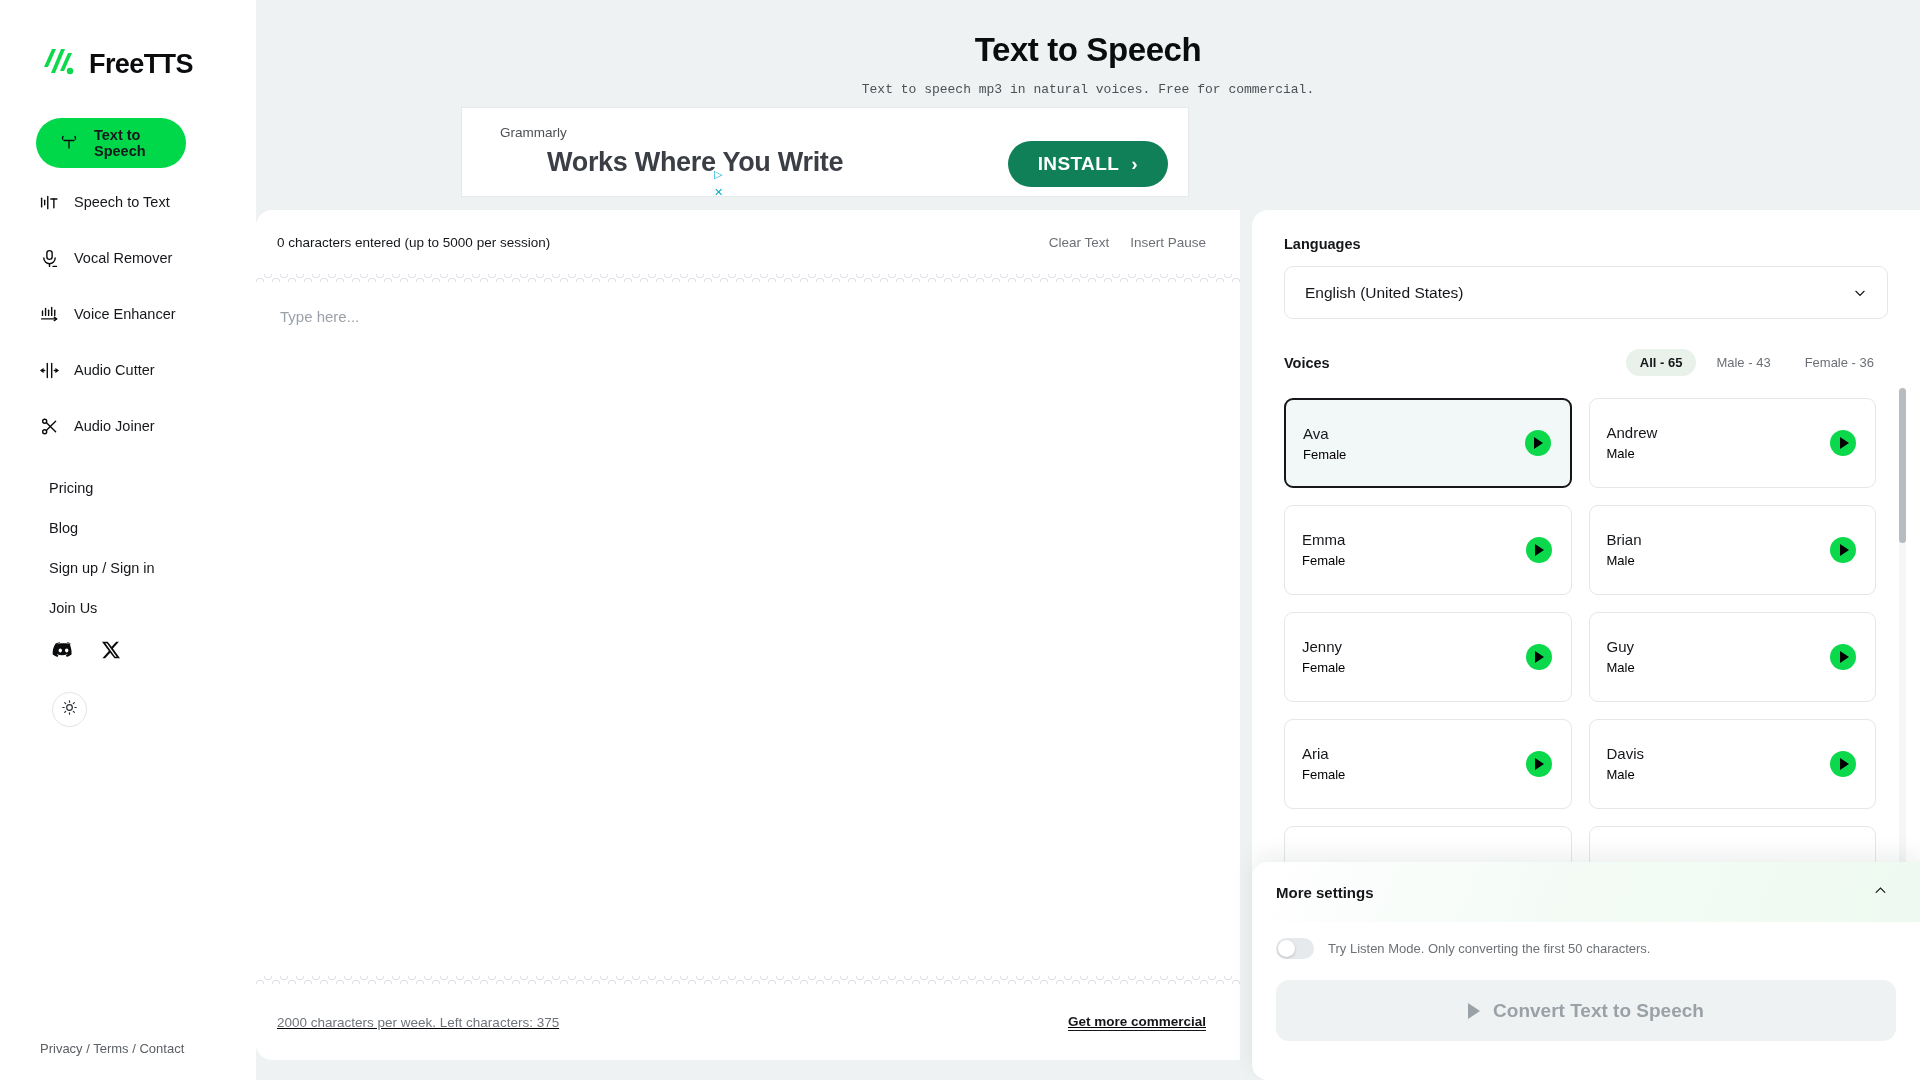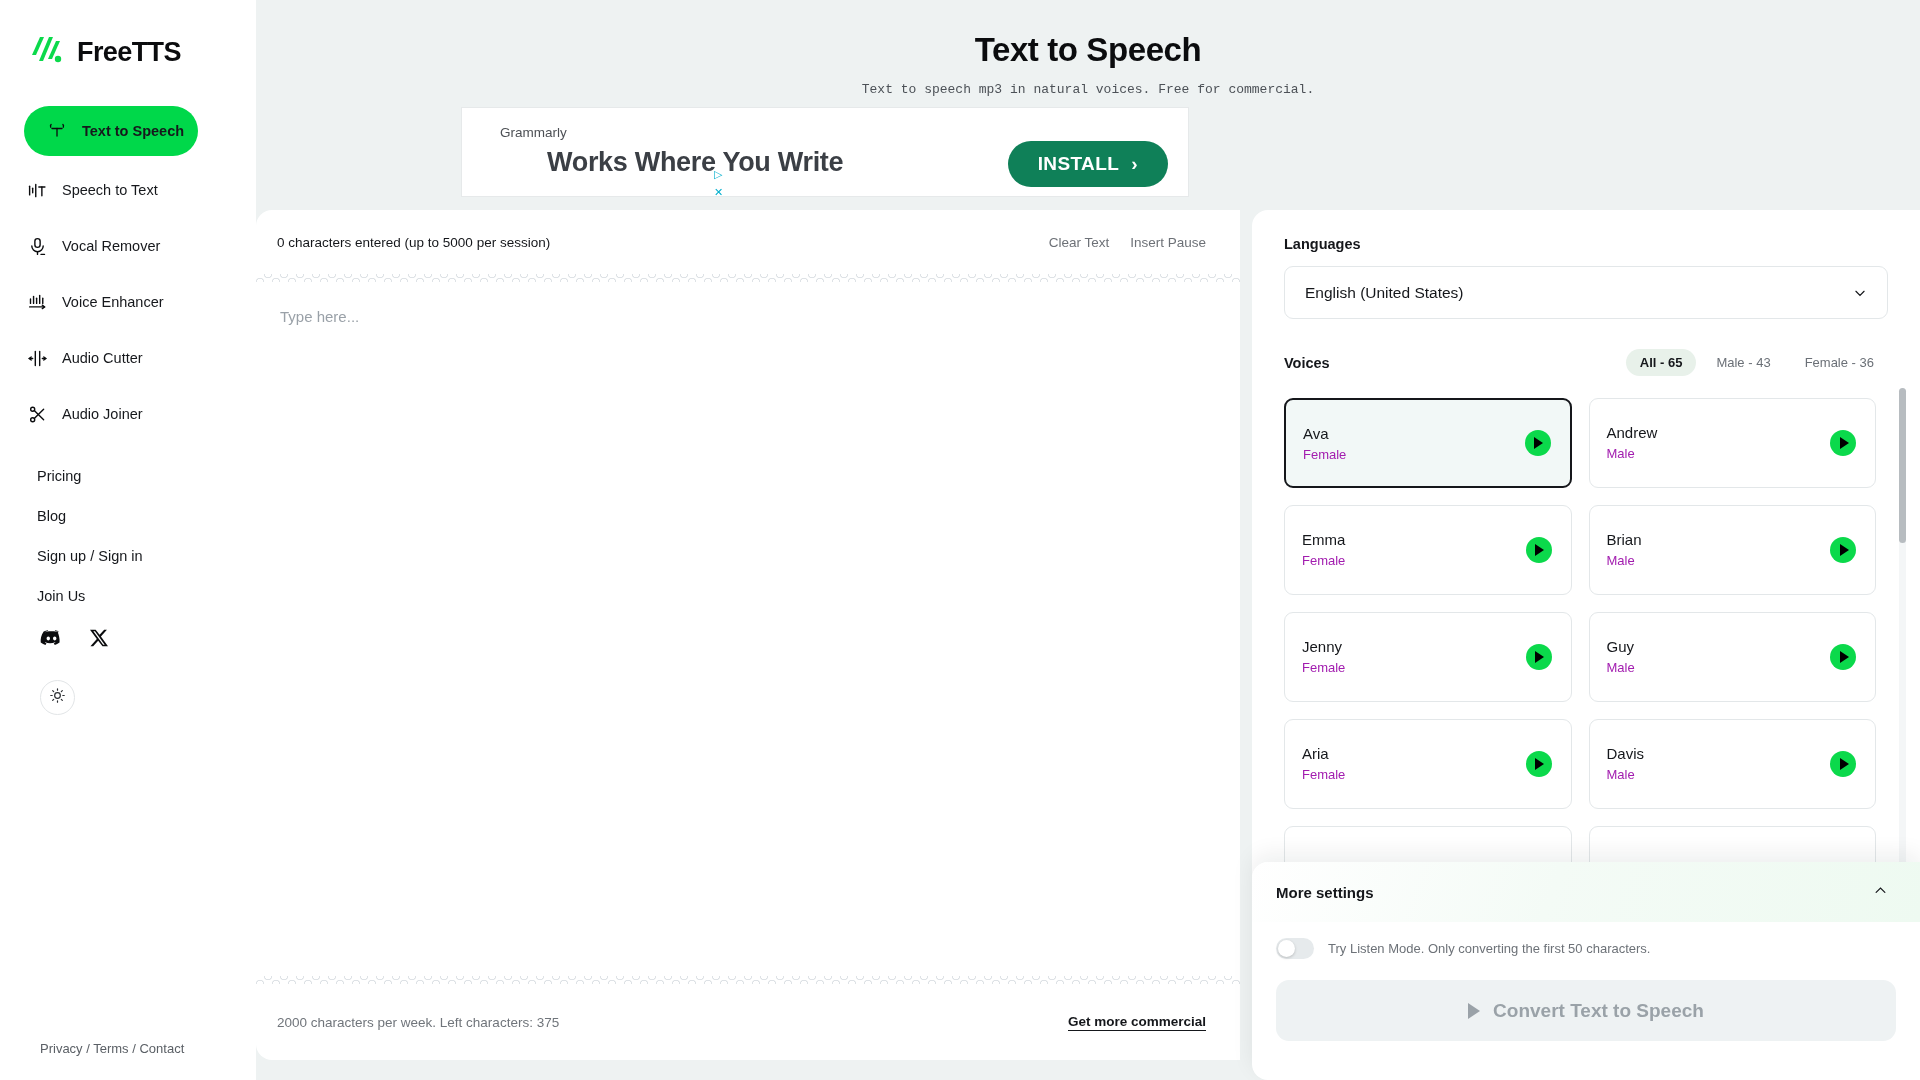--- a/index.html
+++ b/index.html
@@ -10,21 +10,21 @@
     background: #eef2f2;
   }
   .app { position: relative; width: 1920px; height: 1080px; display: flex; }
 
   
   .sidebar {
     width: 256px; height: 1080px;
     background: #ffffff;
     flex: 0 0 256px;
     position: relative;
-    padding: 0;
+    padding: 12px;
   }
   .brand {
     display: flex; align-items: center; gap: 11px;
     padding: 26px 0 0 26px;
     height: 78px;
   }
   .brand-logo { width: 40px; height: 38px; display: block; }
   .brand-name {
     font-size: 27px; font-weight: bold; letter-spacing: -0.6px; color: #0b0c0e;
   }
@@ -128,20 +128,21 @@
       radial-gradient(circle at 12px 0px, transparent 3.2px, #d9dee2 3.4px, #d9dee2 4.2px, transparent 4.4px);
     background-size: 16px 8px;
     background-repeat: repeat-x;
     opacity: .85;
   }
   .editor-area { flex: 1; padding: 26px 24px 0 24px; }
   .editor-placeholder { font-size: 15px; color: #9aa1a8; }
   .editor-bottom {
     height: 76px; display: flex; align-items: center;
     padding: 0 34px 0 21px;
+    text-decoration: underline;
   }
   .editor-note { font-size: 13.5px; color: #70757b; flex: 1; }
   .get-more { font-size: 13.5px; font-weight: bold; color: #15171b; border-bottom: 1.5px solid #15171b; cursor: pointer; padding-bottom: 1px; }
 
   
   .right {
     position: absolute; left: 1252px; top: 210px;
     width: 668px; height: 850px;
     background: #fff;
     border-radius: 16px 0 0 16px;
@@ -171,21 +172,21 @@
     display: grid; grid-template-columns: 1fr 1fr; gap: 17px 17px;
     width: 592px;
   }
   .voice-card {
     height: 90px; border: 1px solid #e3e7e9; border-radius: 9px;
     background: #fff; position: relative; padding: 24px 0 0 17px;
     cursor: pointer;
   }
   .voice-card.selected { border: 2px solid #15171b; background: #f2f8f7; }
   .voice-name { font-size: 15px; color: #15171b; line-height: 1.3; }
-  .voice-gender { font-size: 13px; color: #a21caf; margin-top: 3px; }
+  .voice-gender { font-size: 13px; color: #000000; margin-top: 3px; }
   .play-btn {
     position: absolute; right: 19px; top: 50%; transform: translateY(-50%);
     width: 26px; height: 26px; border-radius: 50%; background: #0bd94b;
     display: flex; align-items: center; justify-content: center; cursor: pointer;
   }
   .play-btn .tri {
     width: 0; height: 0; margin-left: 2px;
     border-left: 9px solid #000; border-top: 6px solid transparent; border-bottom: 6px solid transparent;
   }
   .vscroll {

